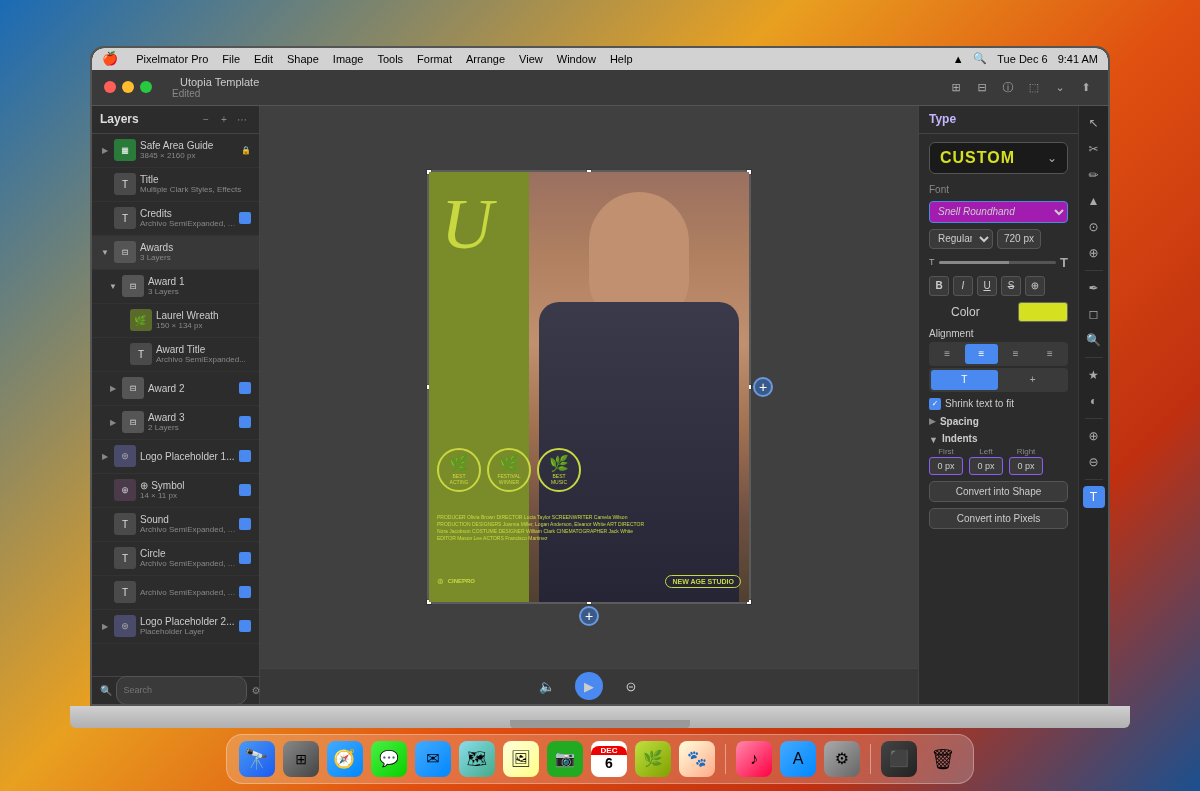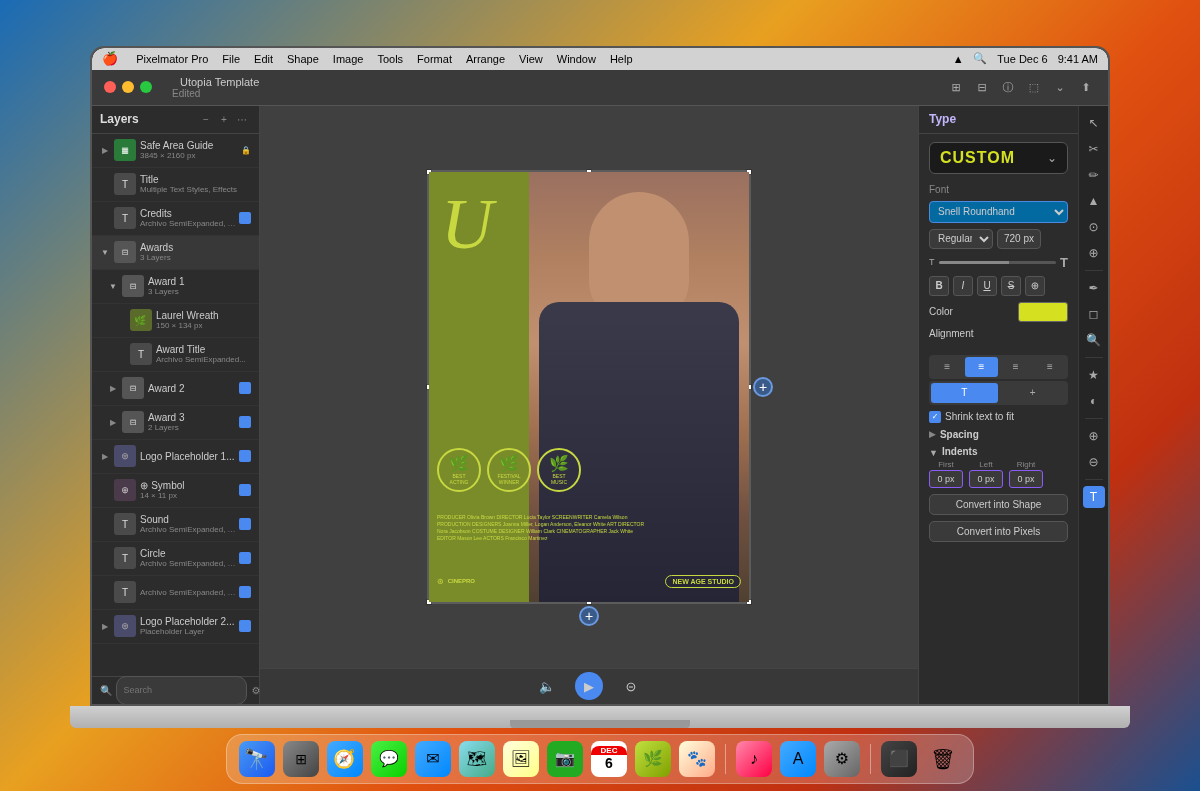--- a/index.html
+++ b/index.html
@@ -510,22 +510,23 @@
       flex: 1;
       background: #3a3a3a;
       border: 1px solid #555;
       border-radius: 4px;
       color: #ccc;
       font-size: 10px;
       padding: 3px 4px;
       height: 22px;
     }
     .font-select-blue {
-      background: #0369a1;
+      background: #a21caf;
       border-color: #4a8adf;
+      font-style: italic;
     }
 
     .font-style-row {
       display: flex;
       gap: 4px;
       align-items: center;
     }
     .font-style-select {
       background: #3a3a3a;
       border: 1px solid #555;
@@ -585,31 +586,31 @@
       cursor: pointer;
       color: #ccc;
       background: #3a3a3a;
       border: 1px solid #555;
     }
 
     .color-row {
       display: flex;
       align-items: center;
     }
-    .color-label { font-size: 10px; color: #ccc; flex: 1; }
+    .color-label { font-size: 12px; color: #ccc; flex: 1; margin-left: 22px; }
     .color-swatch {
       width: 50px;
       height: 20px;
       background: #d4e020;
       border-radius: 3px;
       border: 1px solid #666;
     }
 
     .alignment-section { }
-    .align-label { font-size: 10px; color: #ccc; margin-bottom: 16px; }
+    .align-label { font-size: 10px; color: #ccc; margin-bottom: 3px; }
     .align-row {
       display: flex;
       gap: 2px;
       background: #3a3a3a;
       border-radius: 4px;
       padding: 2px;
     }
     .align-btn {
       flex: 1;
       height: 20px;
@@ -866,21 +867,21 @@
                 <div class="layer-sub">3845 × 2160 px</div>
               </div>
               <span class="layer-lock">🔒</span>
             </div>
 
             <div class="layer-item">
               <div class="layer-expand"></div>
               <div class="layer-thumb" style="background:#4a4a4a;color:#ddd;">T</div>
               <div class="layer-info">
                 <div class="layer-name">Title</div>
-                <div class="layer-sub">Multiple Text Styles, Effects</div>
+                <div class="layer-sub">Multiple Clark Styles, Effects</div>
               </div>
             </div>
 
             <div class="layer-item">
               <div class="layer-expand"></div>
               <div class="layer-thumb" style="background:#4a4a4a;color:#ddd;">T</div>
               <div class="layer-info">
                 <div class="layer-name">Credits</div>
                 <div class="layer-sub">Archivo SemiExpanded, Mu...</div>
               </div>

